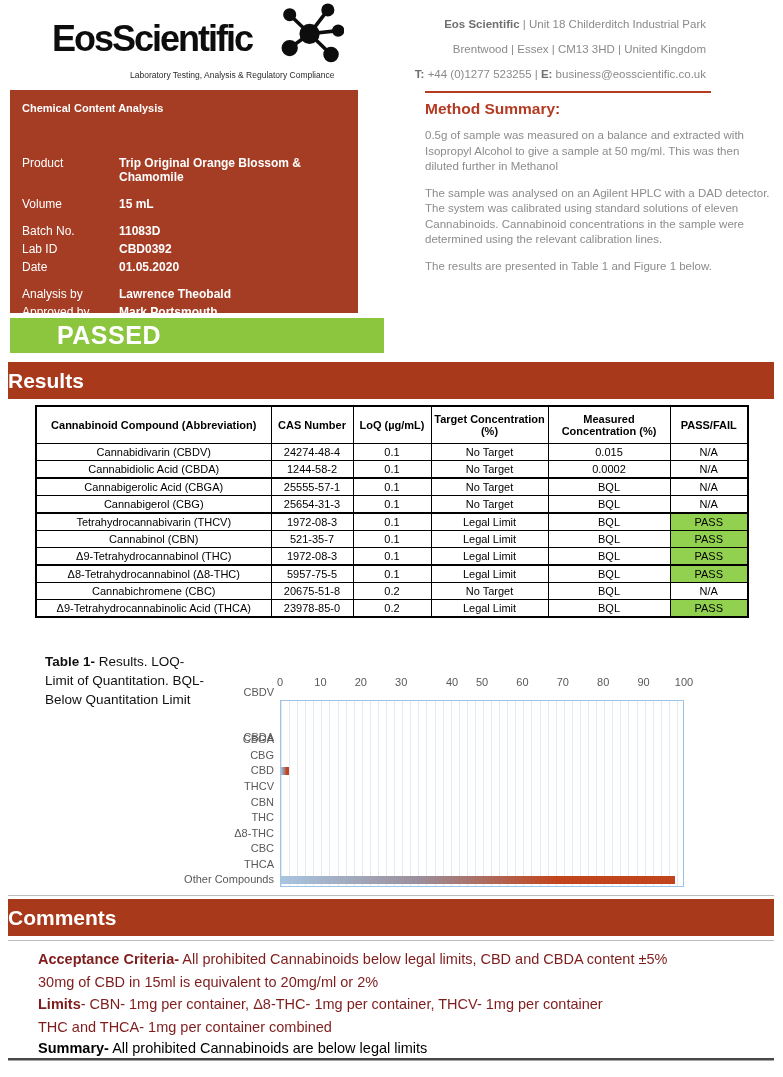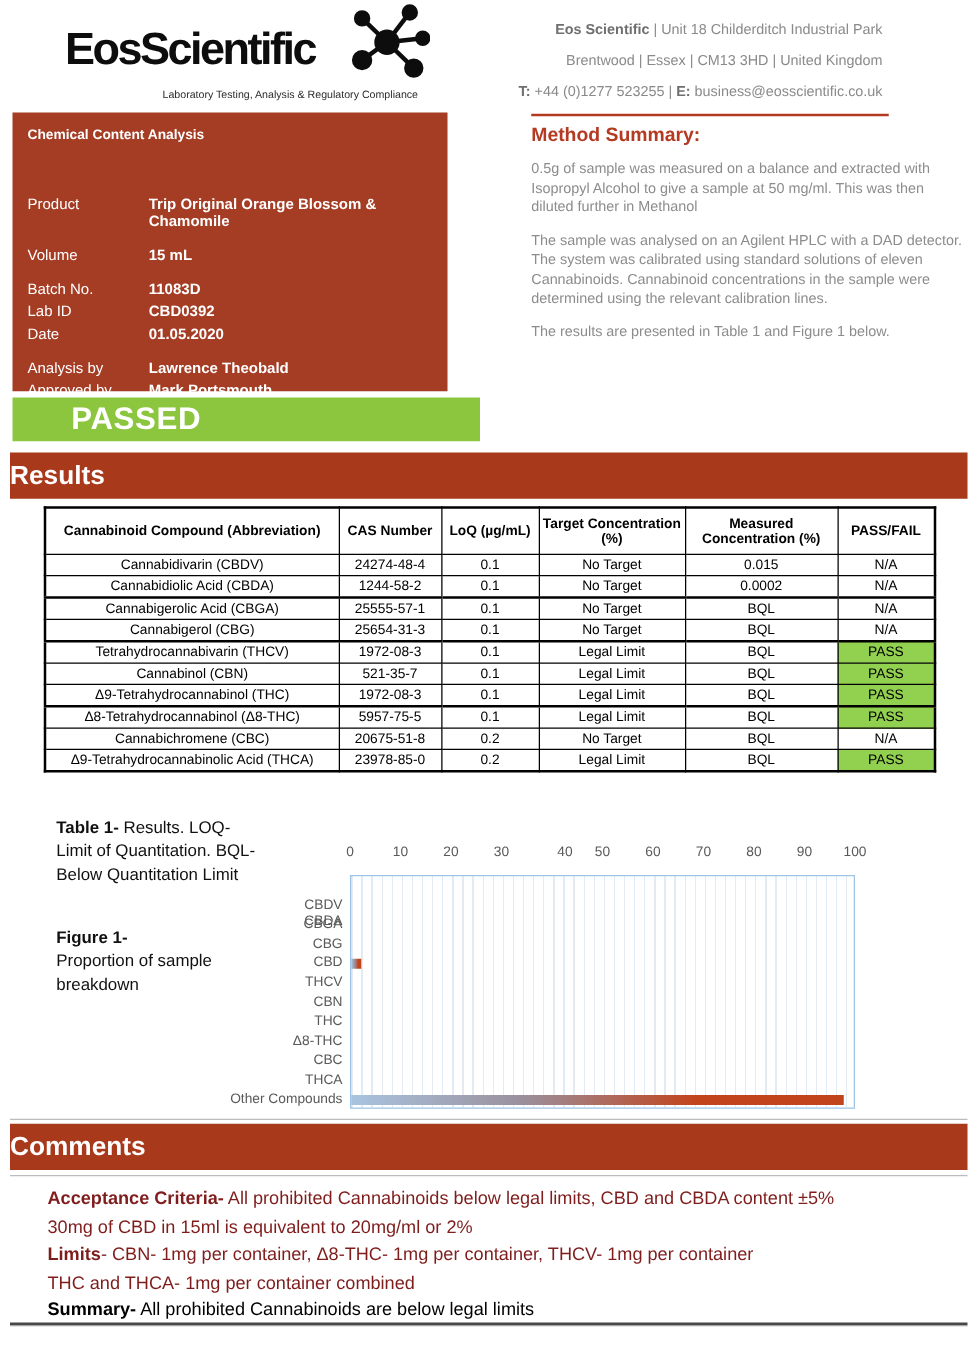--- a/index.html
+++ b/index.html
@@ -254,38 +254,37 @@
           <td>23978-85-0</td>
           <td>0.2</td>
           <td>Legal Limit</td>
           <td>BQL</td>
           <td class="pass">PASS</td>
         </tr>
       </tbody>
   </table>
 
   <div class="note note-table1"><b>Table 1-</b><span> Results. LOQ- Limit of Quantitation. BQL- Below Quantitation Limit</span></div>
-  <div class="note note-figure1"><b class="block">Figure 1-</b><span>Proportion of sample breakdown</span></div>
 
   <div class="chart">
     <div id="chart-ticks">
         <span class="chart-tick" style="left: 47px;">0</span>
         <span class="chart-tick" style="left: 87.4px;">10</span>
         <span class="chart-tick" style="left: 127.8px;">20</span>
         <span class="chart-tick" style="left: 168.2px;">30</span>
         <span class="chart-tick" style="left: 219px;">40</span>
         <span class="chart-tick" style="left: 249px;">50</span>
         <span class="chart-tick" style="left: 289.4px;">60</span>
         <span class="chart-tick" style="left: 329.8px;">70</span>
         <span class="chart-tick" style="left: 370.2px;">80</span>
         <span class="chart-tick" style="left: 410.6px;">90</span>
         <span class="chart-tick" style="left: 451px;">100</span>
       </div>
     <div id="chart-cats">
-        <div class="chart-cat" style="top: 72px;">CBDV</div>
+        <div class="chart-cat" style="top: 40px;">CBDV</div>
         <div class="chart-cat" style="top: 85px;">CBDA</div>
         <div class="chart-cat" style="top: 87.1667px;">CBGA</div>
         <div class="chart-cat" style="top: 102.75px;">CBG</div>
         <div class="chart-cat" style="top: 118.333px;">CBD</div>
         <div class="chart-cat" style="top: 133.917px;">THCV</div>
         <div class="chart-cat" style="top: 149.5px;">CBN</div>
         <div class="chart-cat" style="top: 165.083px;">THC</div>
         <div class="chart-cat" style="top: 180.667px;">Δ8-THC</div>
         <div class="chart-cat" style="top: 196.25px;">CBC</div>
         <div class="chart-cat" style="top: 211.833px;">THCA</div>

